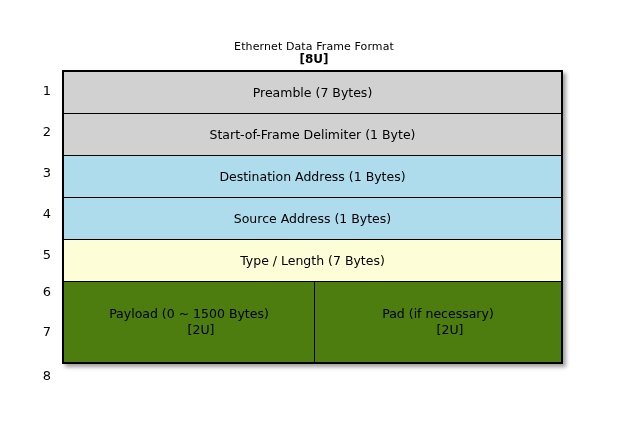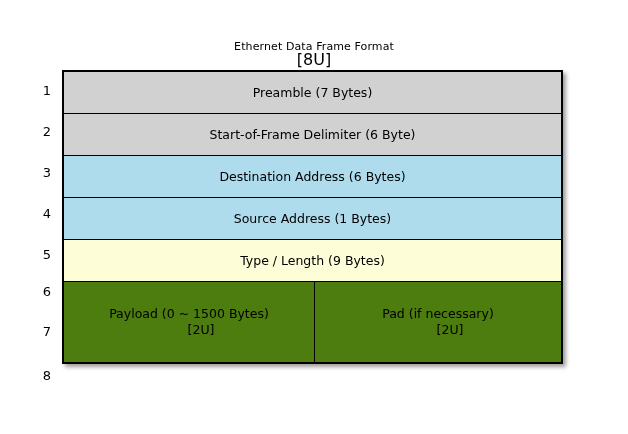--- a/index.html
+++ b/index.html
@@ -25,21 +25,22 @@
     text-align: center;
     line-height: 13px;
   }
   #title-block .title-main {
     display: block;
     font-size: 11px;
     letter-spacing: 0.1px;
   }
   #title-block .title-sub {
     display: block;
-    font-size: 16px;
+    font-size: 12px;
+    font-weight: bold;
   }
 
   
   #frame-diagram {
     position: absolute;
     left: 36px;
     top: 70px;
     width: 528px;
   }
 
@@ -105,39 +106,39 @@
   <table id="frame-table">
     <tbody>
       <tr class="r-single">
         <td class="gray" colspan="2">
           <span class="cell-line">Preamble (7 Bytes)</span>
         </td>
       </tr>
 
       <tr class="r-single">
         <td class="gray" colspan="2">
-          <span class="cell-line">Start-of-Frame Delimiter (6 Byte)</span>
+          <span class="cell-line">Start-of-Frame Delimiter (1 Byte)</span>
         </td>
       </tr>
 
       <tr class="r-single">
         <td class="blue" colspan="2">
-          <span class="cell-line">Destination Address (6 Bytes)</span>
+          <span class="cell-line">Destination Address (1 Bytes)</span>
         </td>
       </tr>
 
       <tr class="r-single">
         <td class="blue" colspan="2">
           <span class="cell-line">Source Address (1 Bytes)</span>
         </td>
       </tr>
 
       <tr class="r-single">
         <td class="yellow" colspan="2">
-          <span class="cell-line">Type / Length (9 Bytes)</span>
+          <span class="cell-line">Type / Length (7 Bytes)</span>
         </td>
       </tr>
 
       <tr class="r-double">
         <td class="white" style="width:250px">
           <span class="cell-line">Payload (0 ~ 1500 Bytes)</span>
           <span class="cell-unit">[2U]</span>
         </td>
         <td class="white">
           <span class="cell-line">Pad (if necessary)</span>

